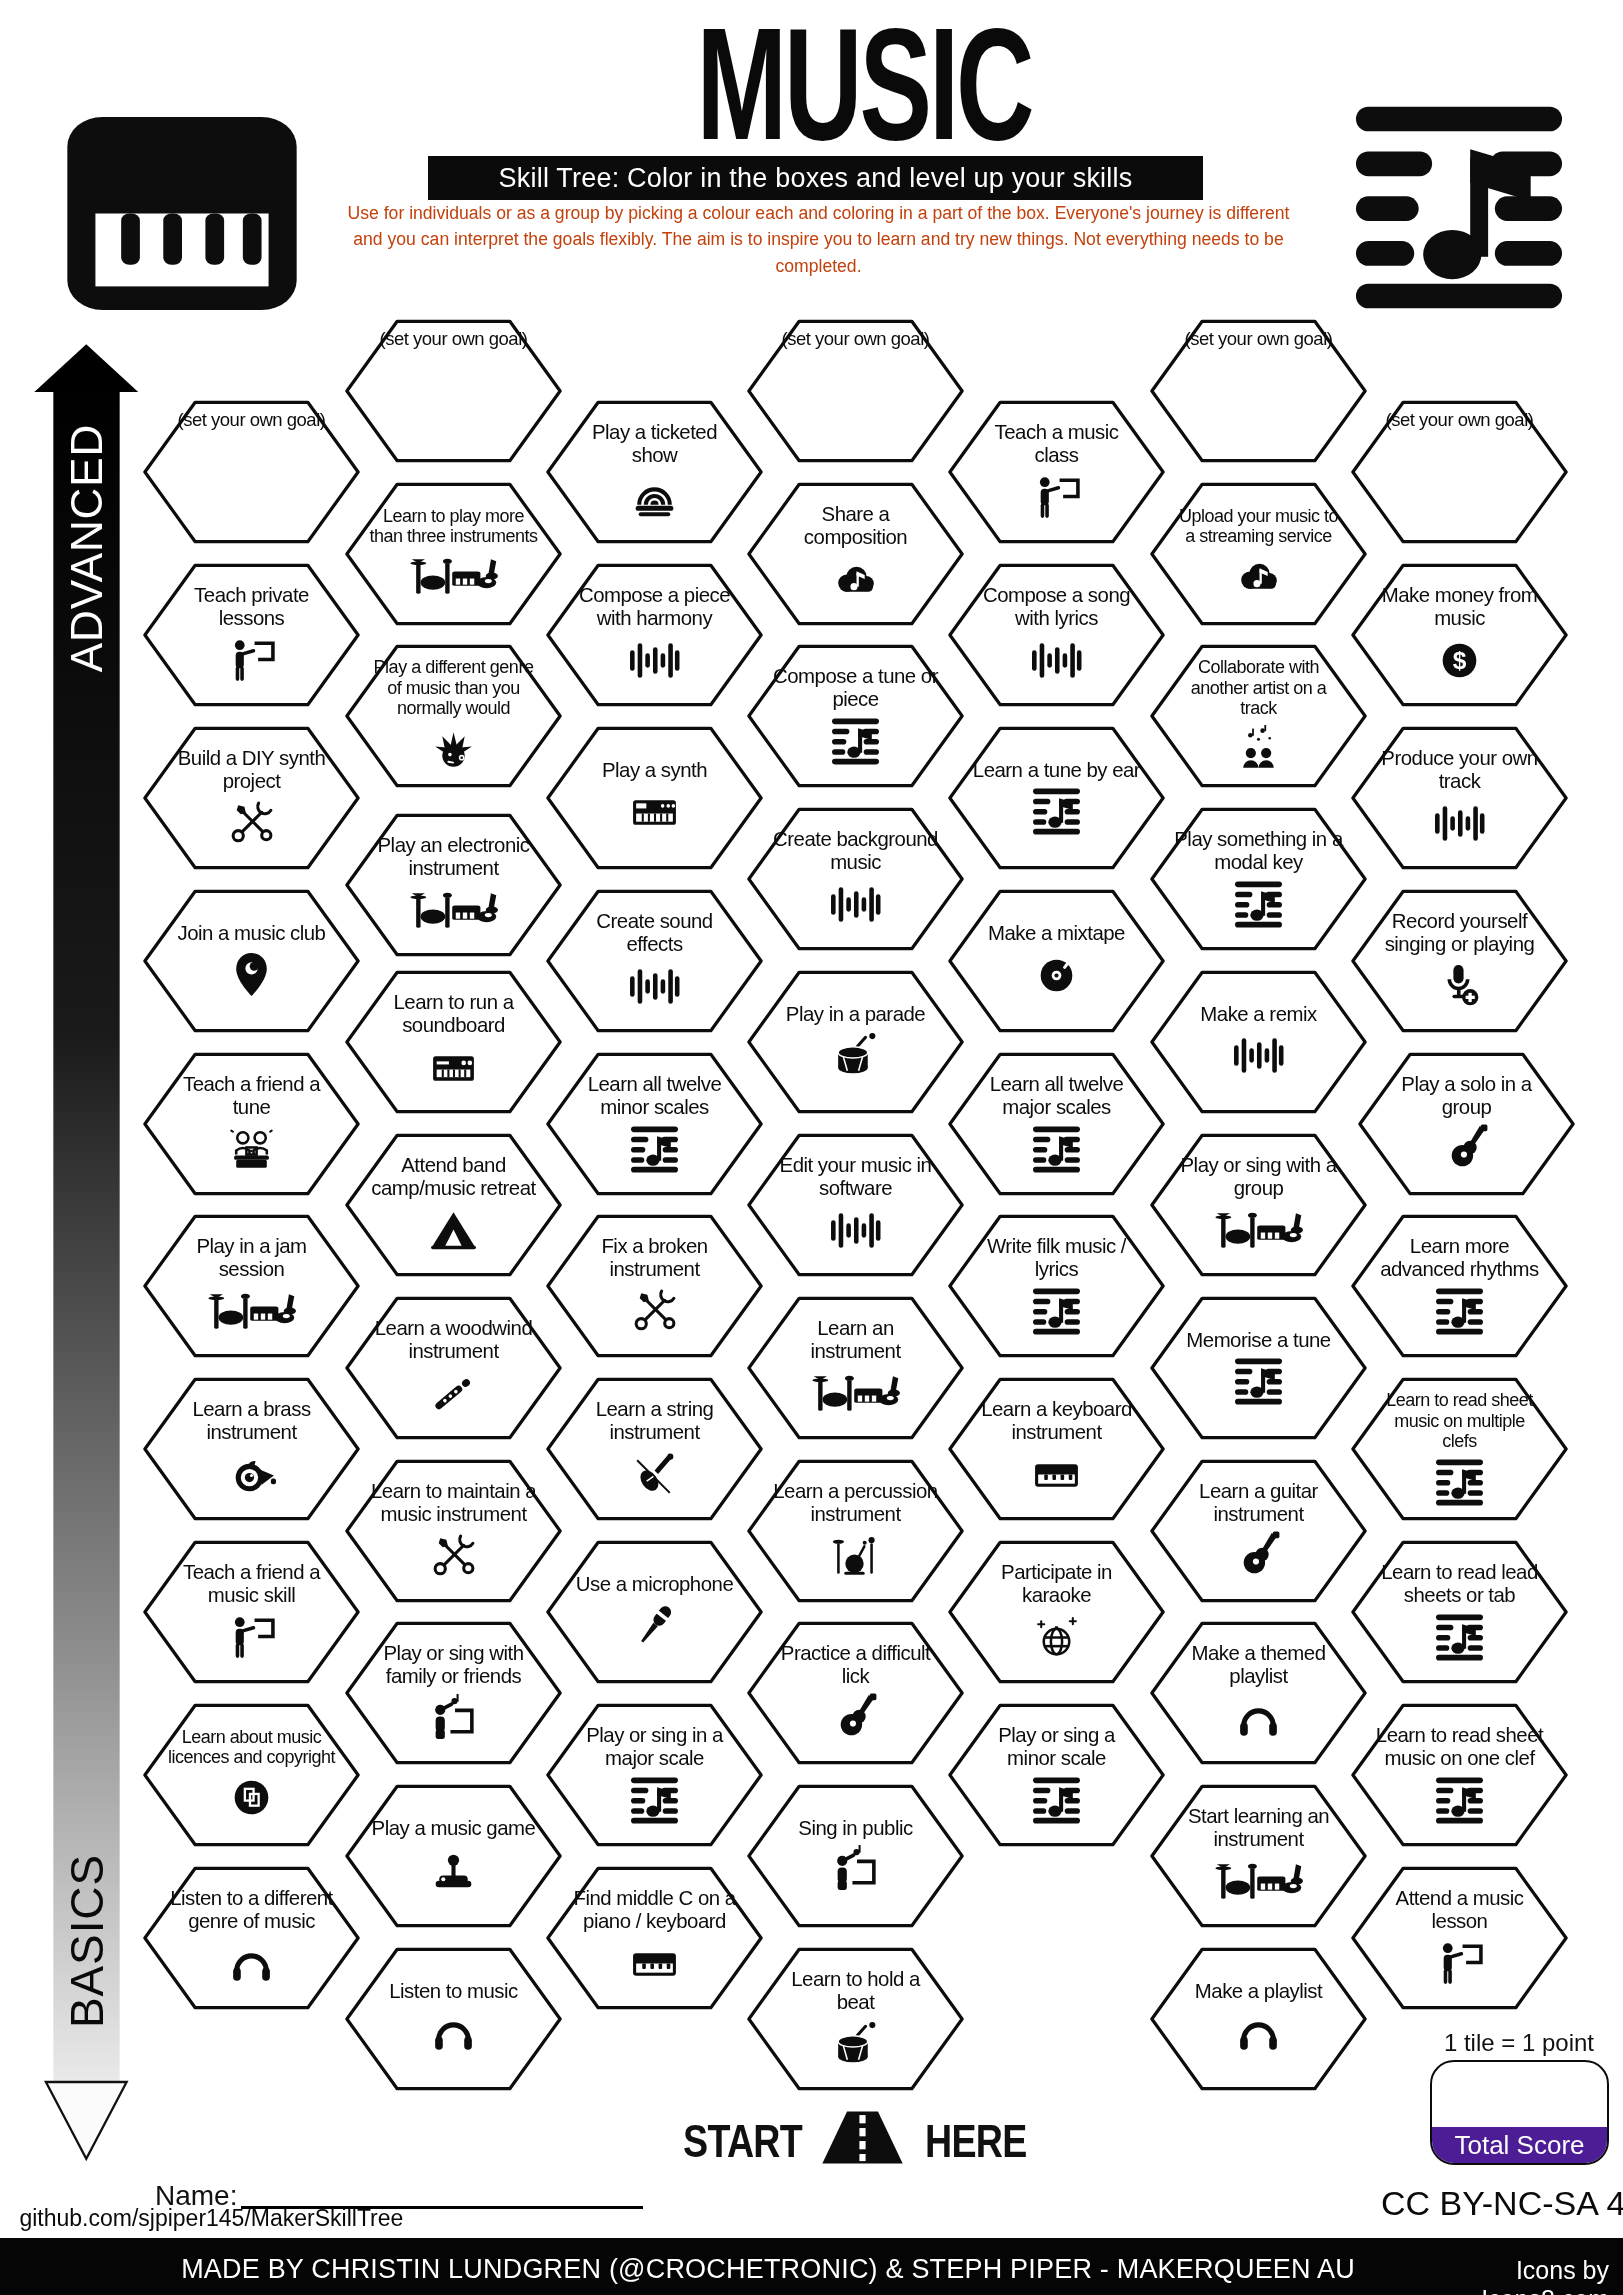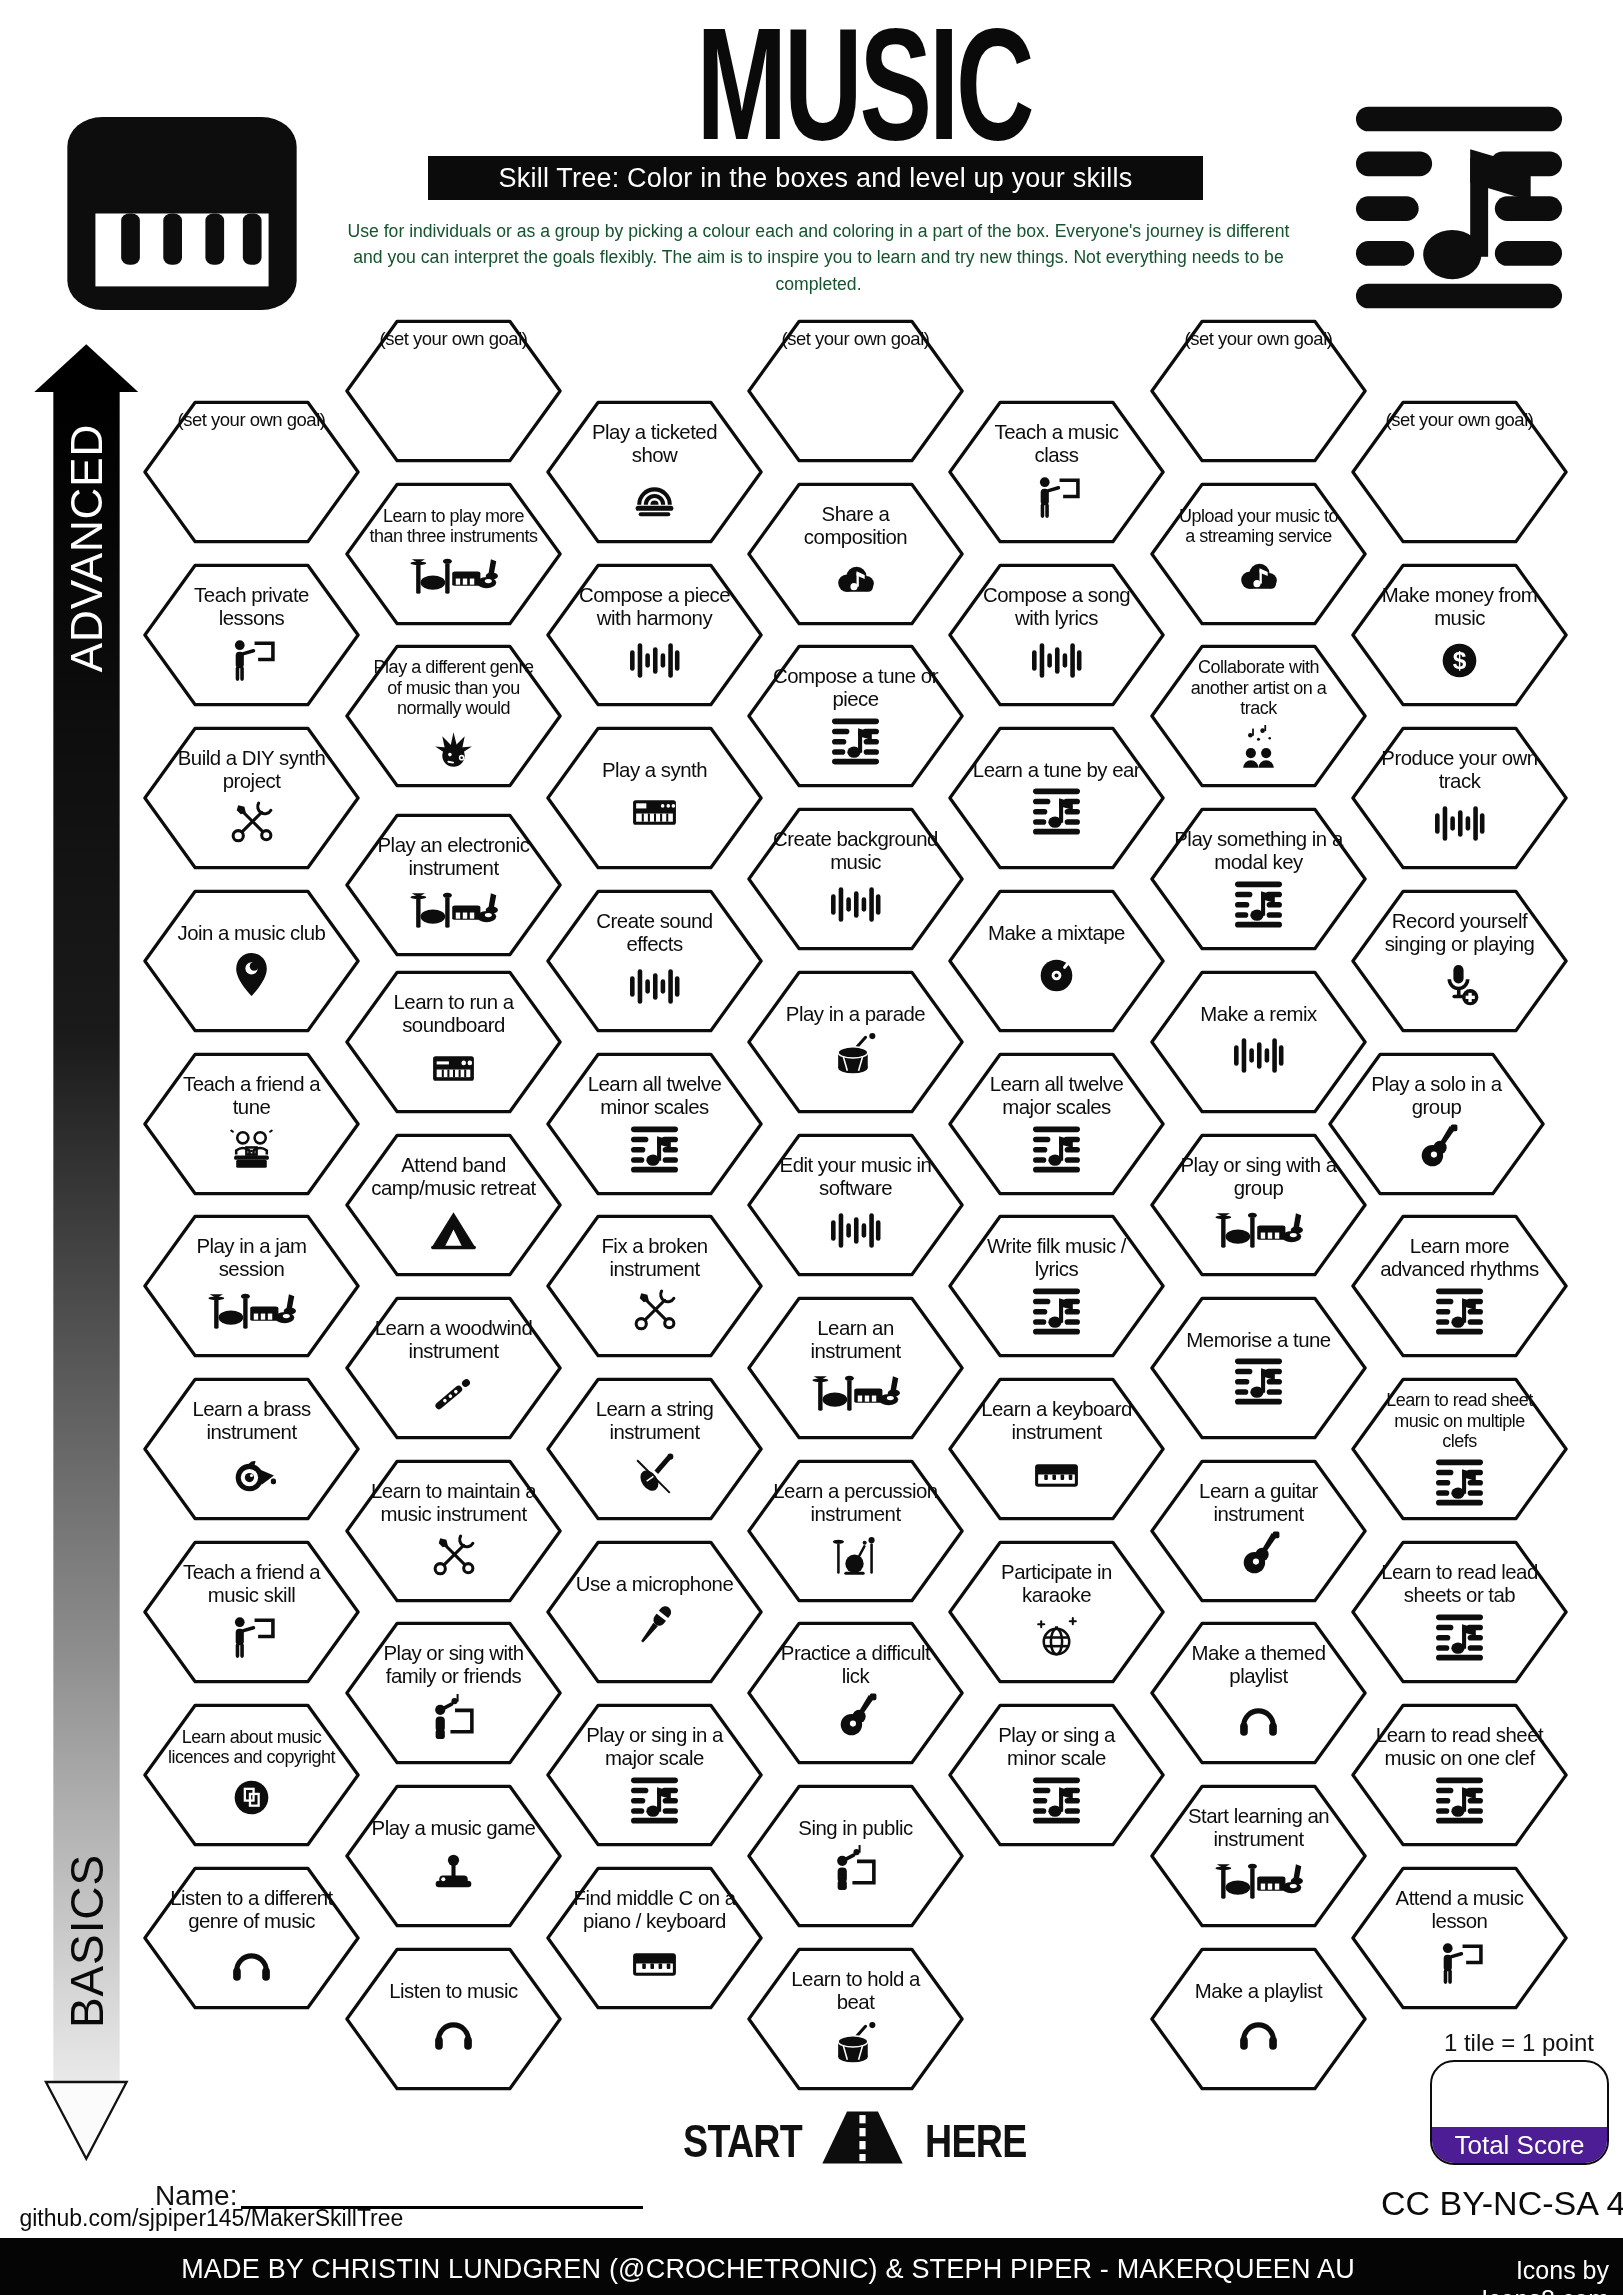--- a/index.html
+++ b/index.html
@@ -16,22 +16,22 @@
     position:absolute;left:627px;top:3.7px;width:435px;text-align:center;
     font-size:160px;font-weight:700;line-height:1.0;letter-spacing:-4.6px;
     transform:scaleX(0.68);transform-origin:center;white-space:nowrap;color:#0a0a0a;
   }
   #subtitle-bar{
     position:absolute;left:428px;top:156px;width:775px;height:44px;background:#0b0b0b;
     display:flex;align-items:center;justify-content:center;
   }
   #subtitle-bar .t{color:#fff;font-size:27px;letter-spacing:0.2px;white-space:nowrap;}
   #description{
-    position:absolute;left:335px;top:218px;width:967px;text-align:center;
-    font-size:17.6px;line-height:1.5;color:#14532d;
+    position:absolute;left:335px;top:200px;width:967px;text-align:center;
+    font-size:17.6px;line-height:1.5;color:#c2410c;
   }
   
   #axis-arrow{position:absolute;left:32px;top:342px;width:109px;height:1820px;}
   .axis-label{position:absolute;white-space:nowrap;font-weight:400;}
   #axis-top-label{left:87px;top:548px;transform:translate(-50%,-50%) rotate(-90deg);color:#fff;font-size:44px;letter-spacing:0.9px;}
   #axis-bottom-label{left:87px;top:1941px;transform:translate(-50%,-50%) rotate(-90deg);color:#0a0a0a;font-size:46px;letter-spacing:0.9px;}
   
   #hex-grid{position:absolute;left:0;top:0;width:100%;height:100%;}
   .hex{position:absolute;width:217px;height:144px;}
   .hex > svg.bg{position:absolute;inset:0;width:100%;height:100%;}
@@ -1487,21 +1487,21 @@
               <rect x="45" y="55" width="7" height="12"></rect>
               <rect x="36" y="66" width="25" height="7" rx="3.5"></rect>
               <circle cx="71" cy="71" r="16"></circle>
               <rect x="62" y="68" width="18" height="6.5" fill="#fff"></rect>
               <rect x="67.5" y="62.5" width="6.5" height="18" fill="#fff"></rect>
             </g>
           </svg>
         </div>
     </div>
   </div>
-    <div class="hex" style="left: 1328px; top: 1052px;">
+    <div class="hex" style="left: 1358px; top: 1052px;">
     <svg class="bg" viewBox="0 0 470 312">
       <polygon points="4,156 113,5 357,5 466,156 357,307 113,307" fill="#ffffff" stroke="#0c0c0c" stroke-width="7" stroke-linejoin="round"></polygon>
     </svg>
     <div class="content">
       <div class="hex-label">Play a solo in a group</div>
       <div class="hex-icon">
           <svg viewBox="0 0 100 100">
             <g fill="#0d0d0d">
               <polygon points="76,4 86,11 62,45 55,39"></polygon>
               <rect x="78" y="1" width="13" height="13" rx="3"></rect>

